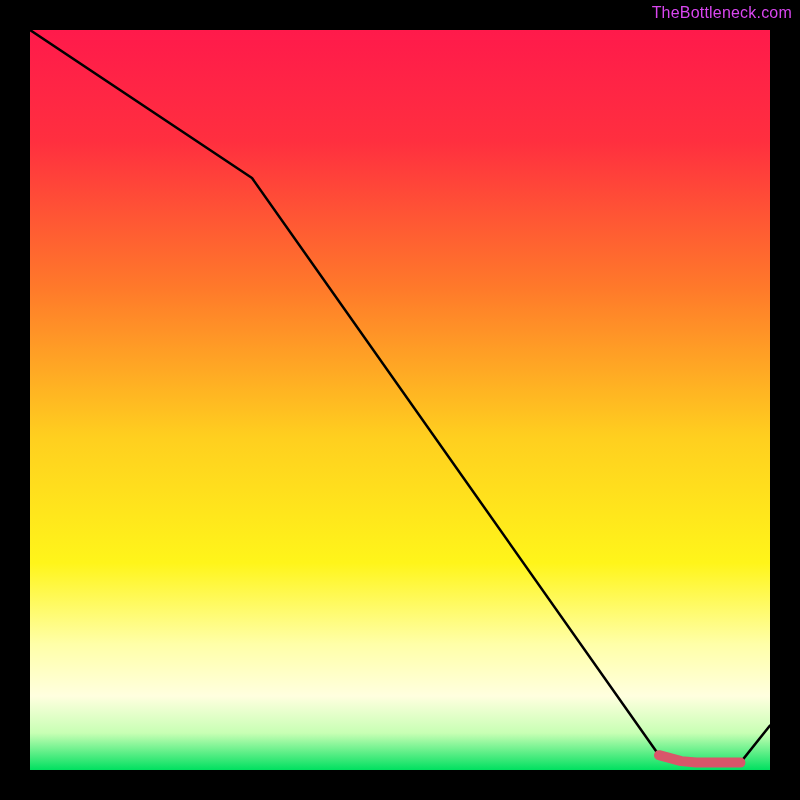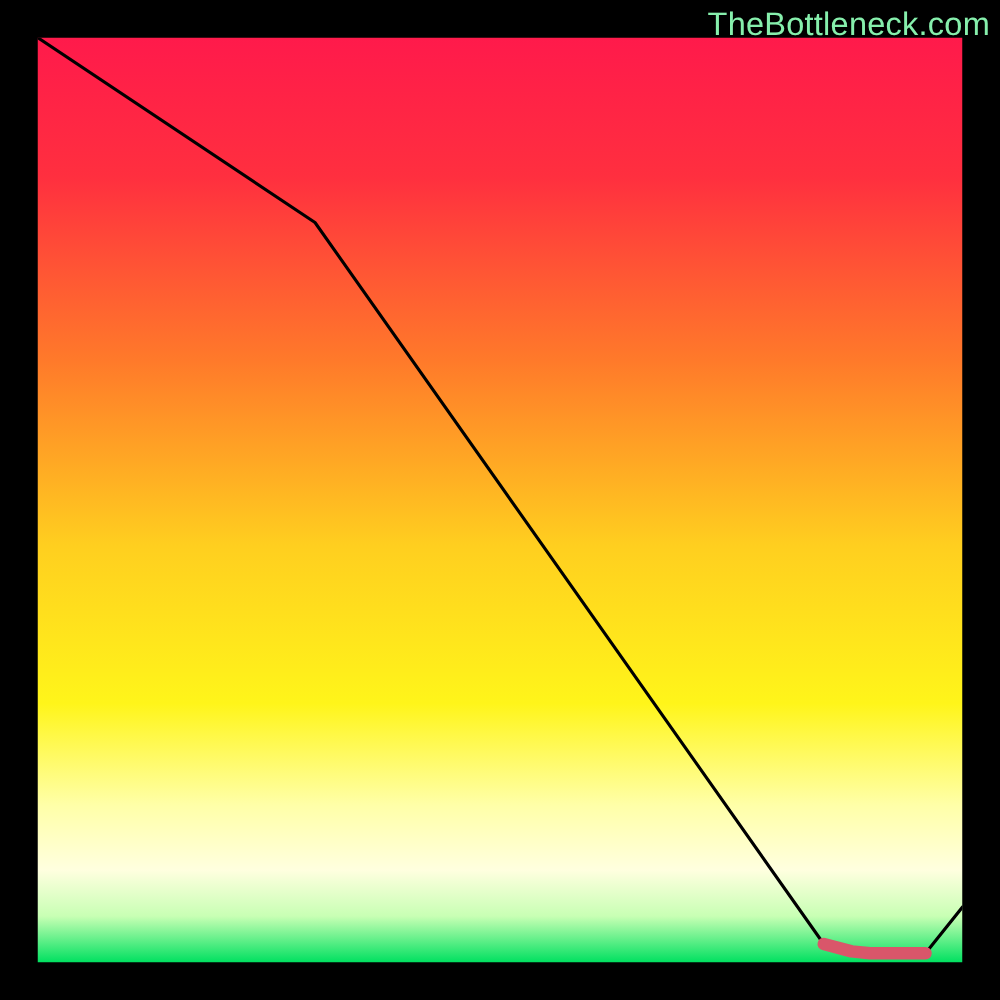--- a/index.html
+++ b/index.html
@@ -14,22 +14,22 @@
   .stage {
     position: relative;
     width: 800px;
     height: 800px;
     background: #000;
   }
   .attribution {
     position: absolute;
     top: 4px;
     right: 8px;
-    color: #86efac;
-    font-size: 26px;
+    color: #d946ef;
+    font-size: 16px;
     font-weight: 400;
     letter-spacing: 0.2px;
   }
   .plot {
     position: absolute;
     left: 30px;
     top: 30px;
     width: 740px;
     height: 740px;
   }

